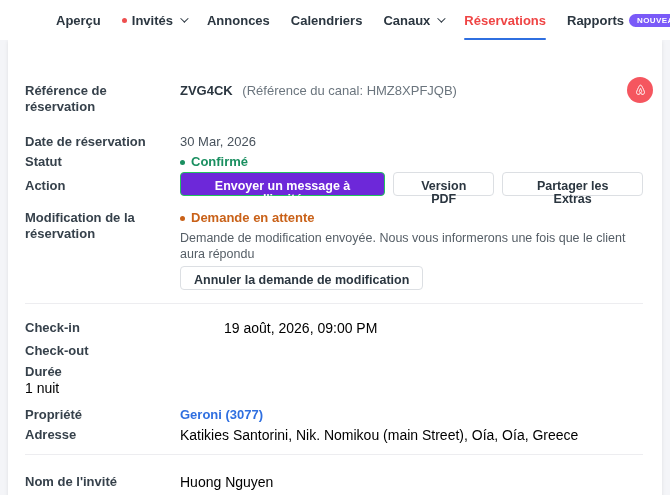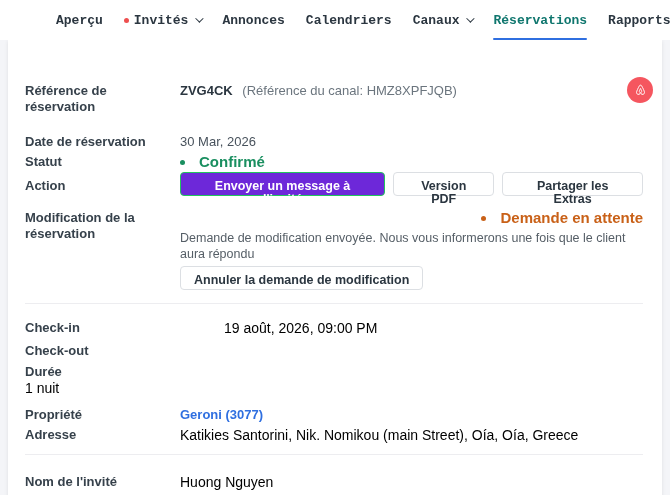--- a/index.html
+++ b/index.html
@@ -14,23 +14,23 @@
   .topnav {
     height:40px; background:#fff;
     display:flex; align-items:center;
     padding-left:56px; gap:21px;
     position:relative; z-index:2;
     white-space:nowrap;
   }
   .nav-item {
     font-size:13px; font-weight:700; color:#2b3640;
     display:flex; align-items:center; gap:5px;
-    height:40px; position:relative; cursor:pointer;font-family:Liberation Mono, monospace;
-  }
-  .nav-item.active { color:#0f766e; }
+    height:40px; position:relative; cursor:pointer;
+  }
+  .nav-item.active { color:#ef4444; }
   .nav-item.active .underline {
     position:absolute; left:0; right:0; bottom:0;
     height:2px; background:#2f6fe0; border-radius:2px;
   }
   .nav-dot { width:5px; height:5px; border-radius:50%; background:#ee4f4f; display:inline-block; }
   .chevron {
     width:6px; height:6px; display:inline-block;
     border-right:1.6px solid #2b3640; border-bottom:1.6px solid #2b3640;
     transform:rotate(45deg) translateY(-2px); margin-left:2px;
   }
@@ -48,21 +48,21 @@
   .row-label {
     width:155px; flex-shrink:0;
     font-size:13px; font-weight:700; color:#36414b; line-height:16px;
   }
   .row-value { font-size:13px; color:#48525c; line-height:16px; }
   .row-value.small { font-size:14px; color:#000000; }
   .muted { color:#6b757e; font-weight:400;text-align:right; }
   .bold-value { font-weight:700; color:#2b3640; }
   .divider { height:1px; background:#ededf0; margin:0 19px 0 17px; }
   
-  .status { display:flex; align-items:center; gap:14px; font-size:15px; font-weight:700; line-height:16px;justify-content:flex-end; }
+  .status { display:flex; align-items:center; gap:6px; font-size:13px; font-weight:700; line-height:16px; }
   .status .dot { width:5px; height:5px; border-radius:50%; }
   .status.green { color:#1a8f60; } .status.green .dot { background:#1a8f60; }
   .status.orange { color:#c96118; } .status.orange .dot { background:#c96118; }
   
   .btn {
     display:inline-block; font-family:inherit; font-size:12.5px; font-weight:700;
     line-height:1; padding:7px 13px 8px; border-radius:4px; cursor:pointer;
     height:24px;
   }
   .btn-primary { background:#6d28d9; color:#fff; border:1px solid #22c55e; }

